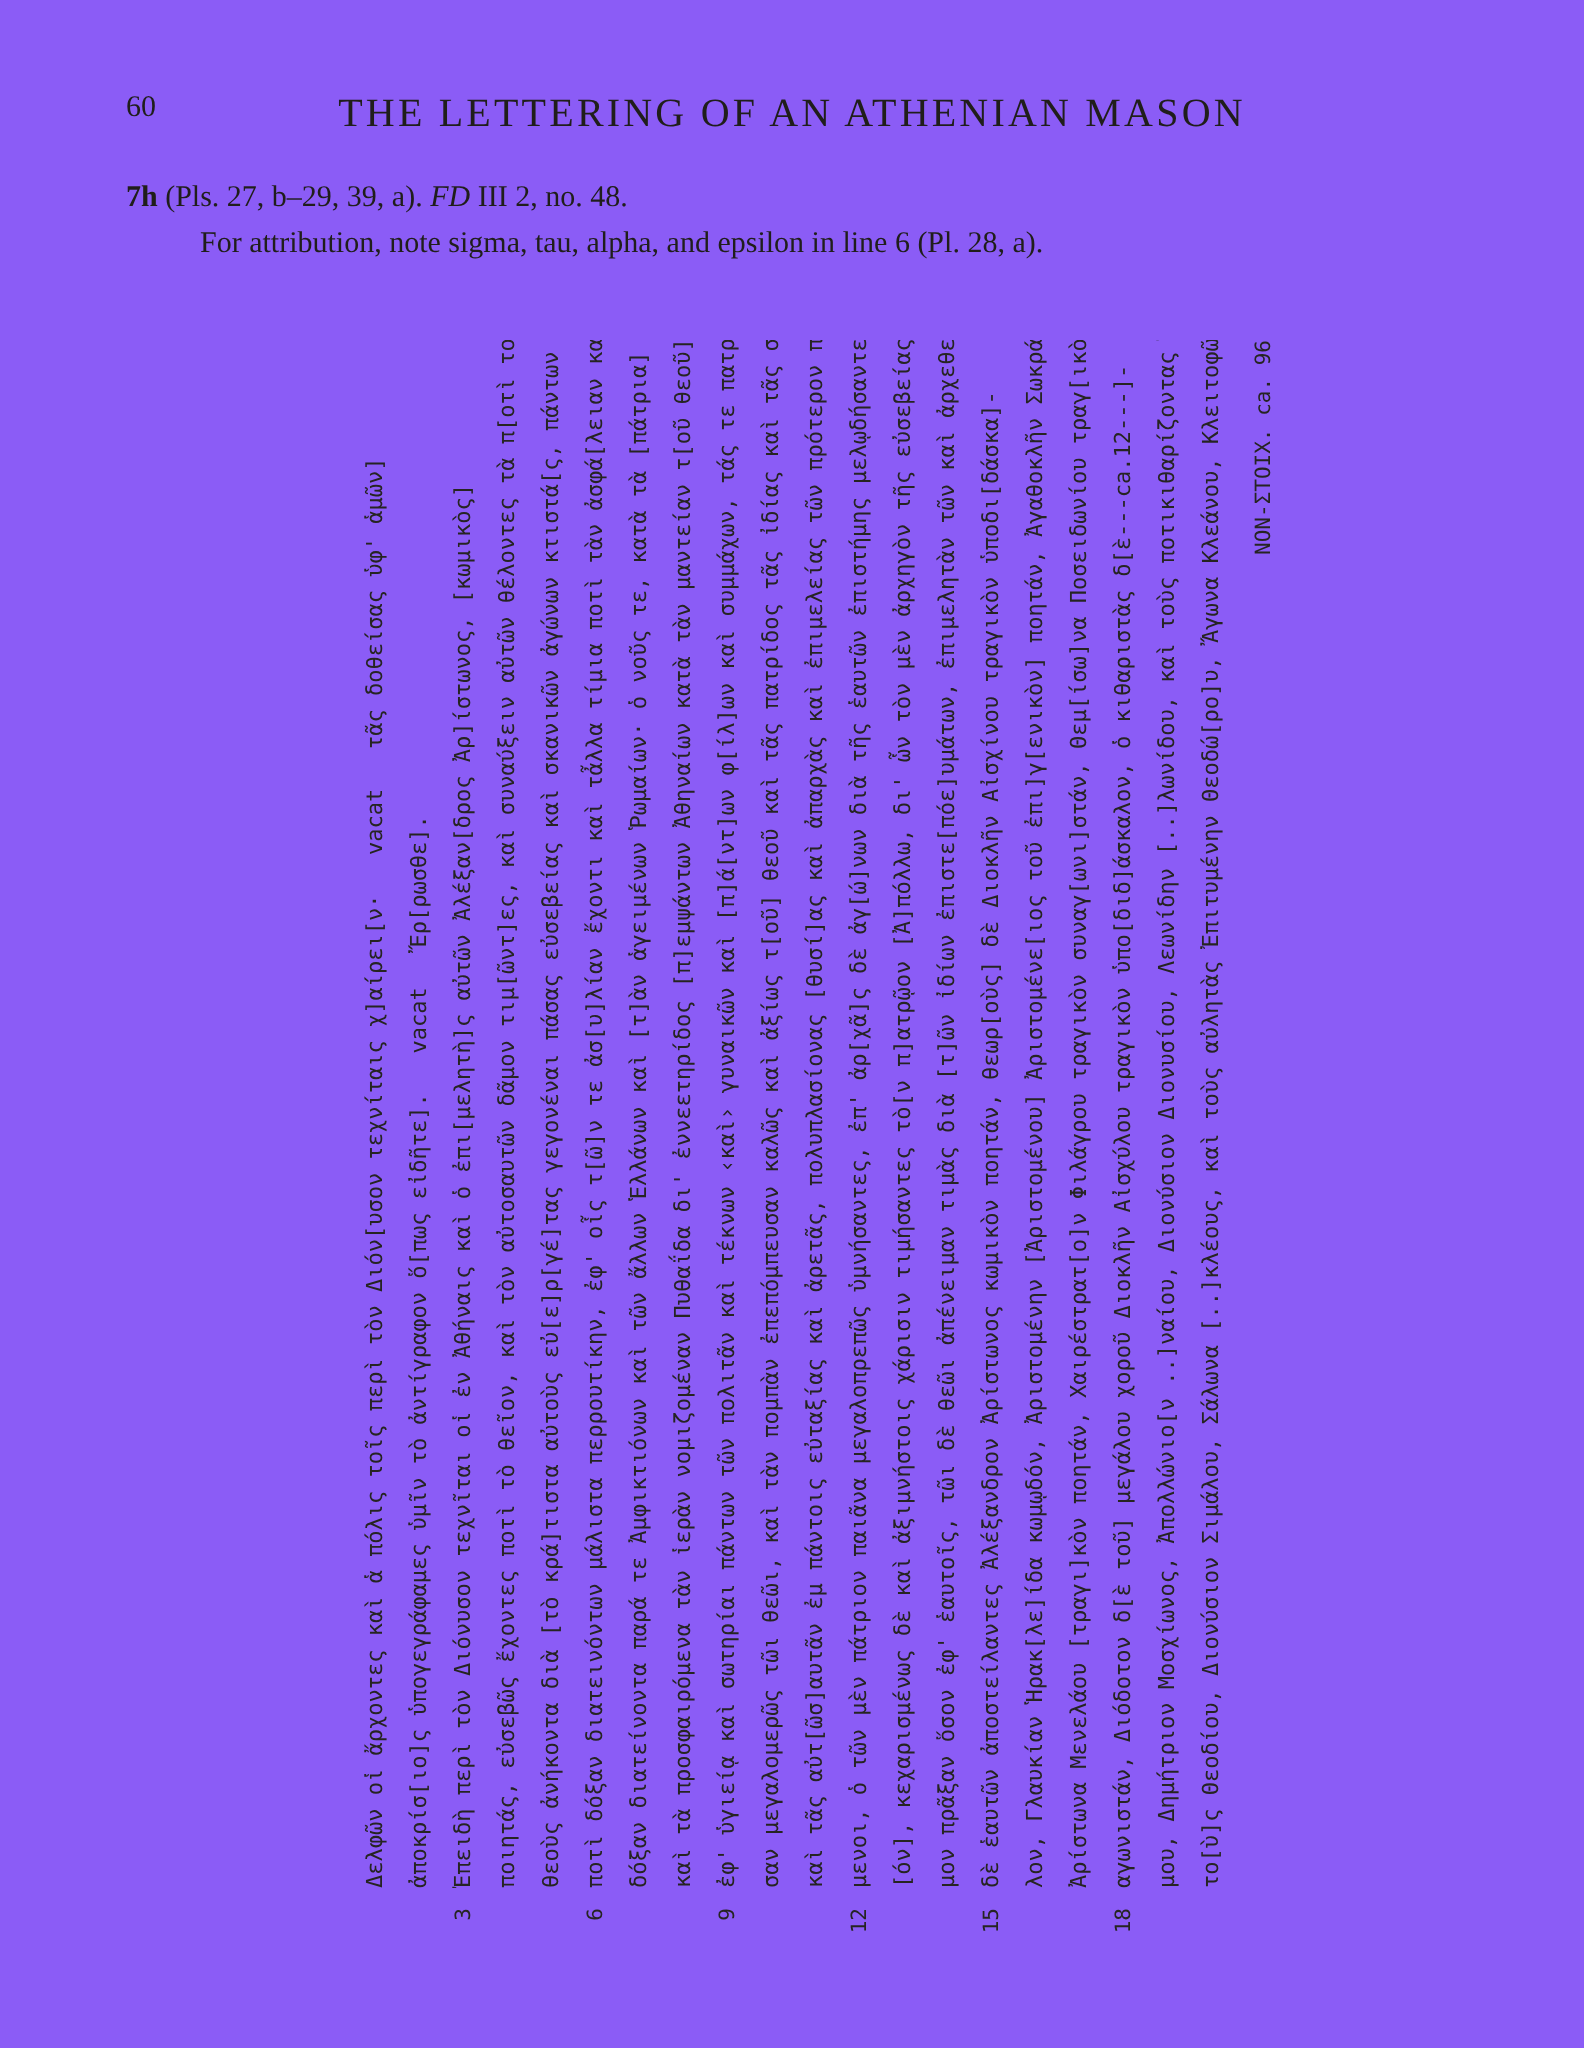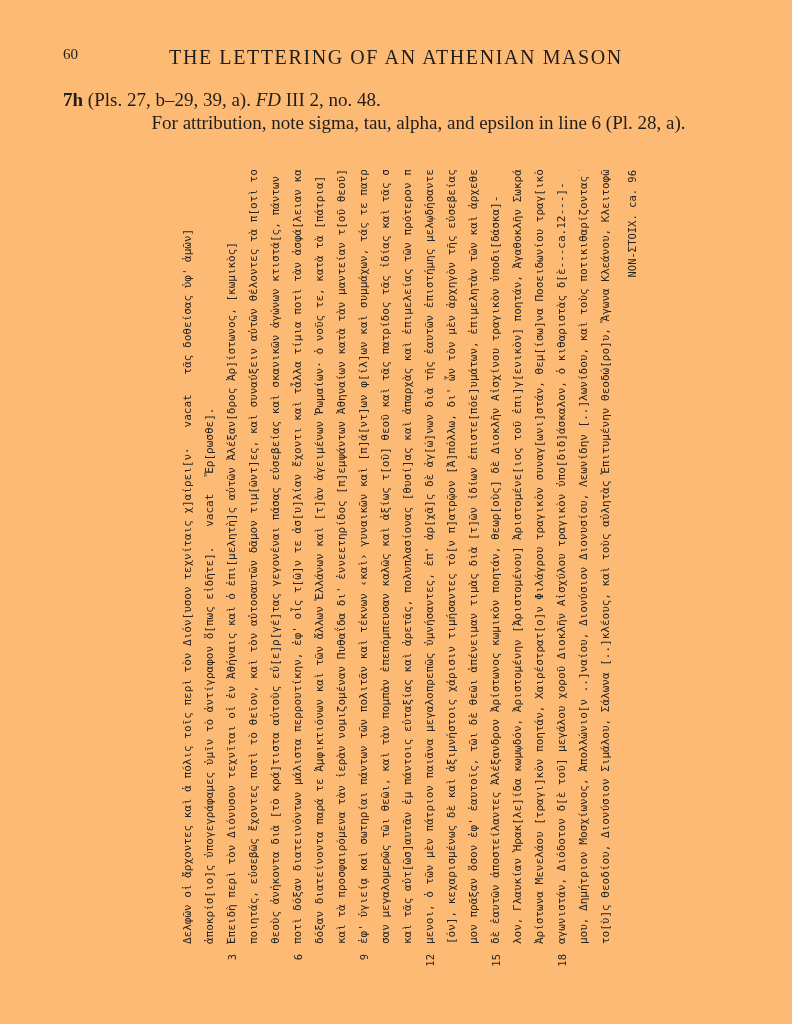--- a/index.html
+++ b/index.html
@@ -1,36 +1,36 @@
 <!DOCTYPE html>
 <html><head>
 <meta charset="utf-8">
 <style>
   html,body { margin:0; padding:0; background:#e8e6e1; }
   .page {
     position:relative;
     width:792px; height:1024px;
     margin:0 auto;
-    background:#fdba74;
+    background:#8b5cf6;
     color:#201e1b;
     font-family:"Liberation Serif","DejaVu Serif",serif;
     overflow:hidden;
     box-shadow:0 0 6px rgba(0,0,0,.25);
   }
 
   
   .running-head { position:absolute; top:46px; left:63px; right:63px; height:20px; }
   .page-number { position:absolute; left:0; top:0; font-size:15px; }
   .head-title { text-align:center; font-size:20px; letter-spacing:1.6px; }
 
   
-  .entry { position:absolute; top:88px; left:63px; right:55px; font-size:19px; line-height:23px; }
+  .entry { position:absolute; top:88px; left:63px; right:55px; font-size:15px; line-height:23px; }
   .entry-head b { font-weight:bold; }
   .fd { font-style:italic; }
-  .entry-note { margin-left:37px;text-align:center; }
+  .entry-note { margin-left:37px; }
 
   
   .transcription-wrap {
     position:absolute;
     left:17px; top:330px;
     width:810px; height:490px;
     transform:rotate(-90deg);
   }
   .tline {
     display:flex;

